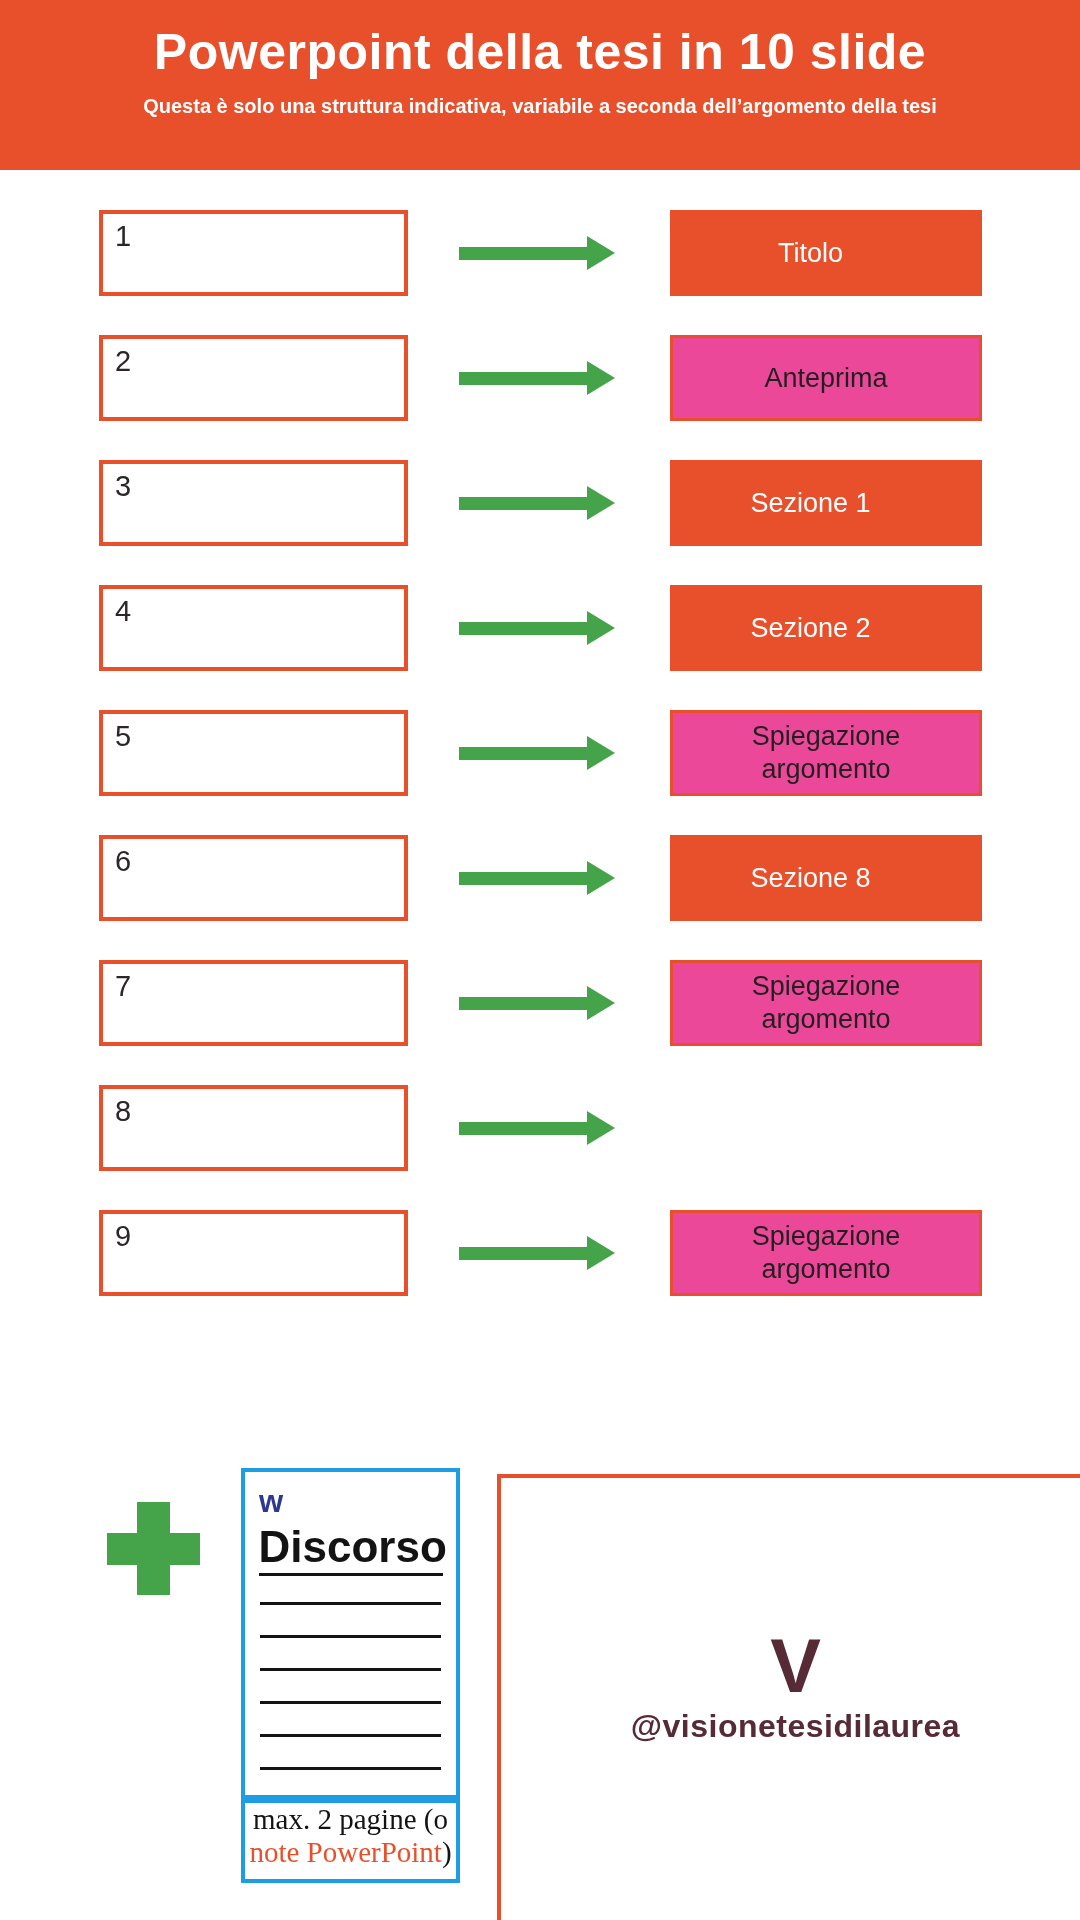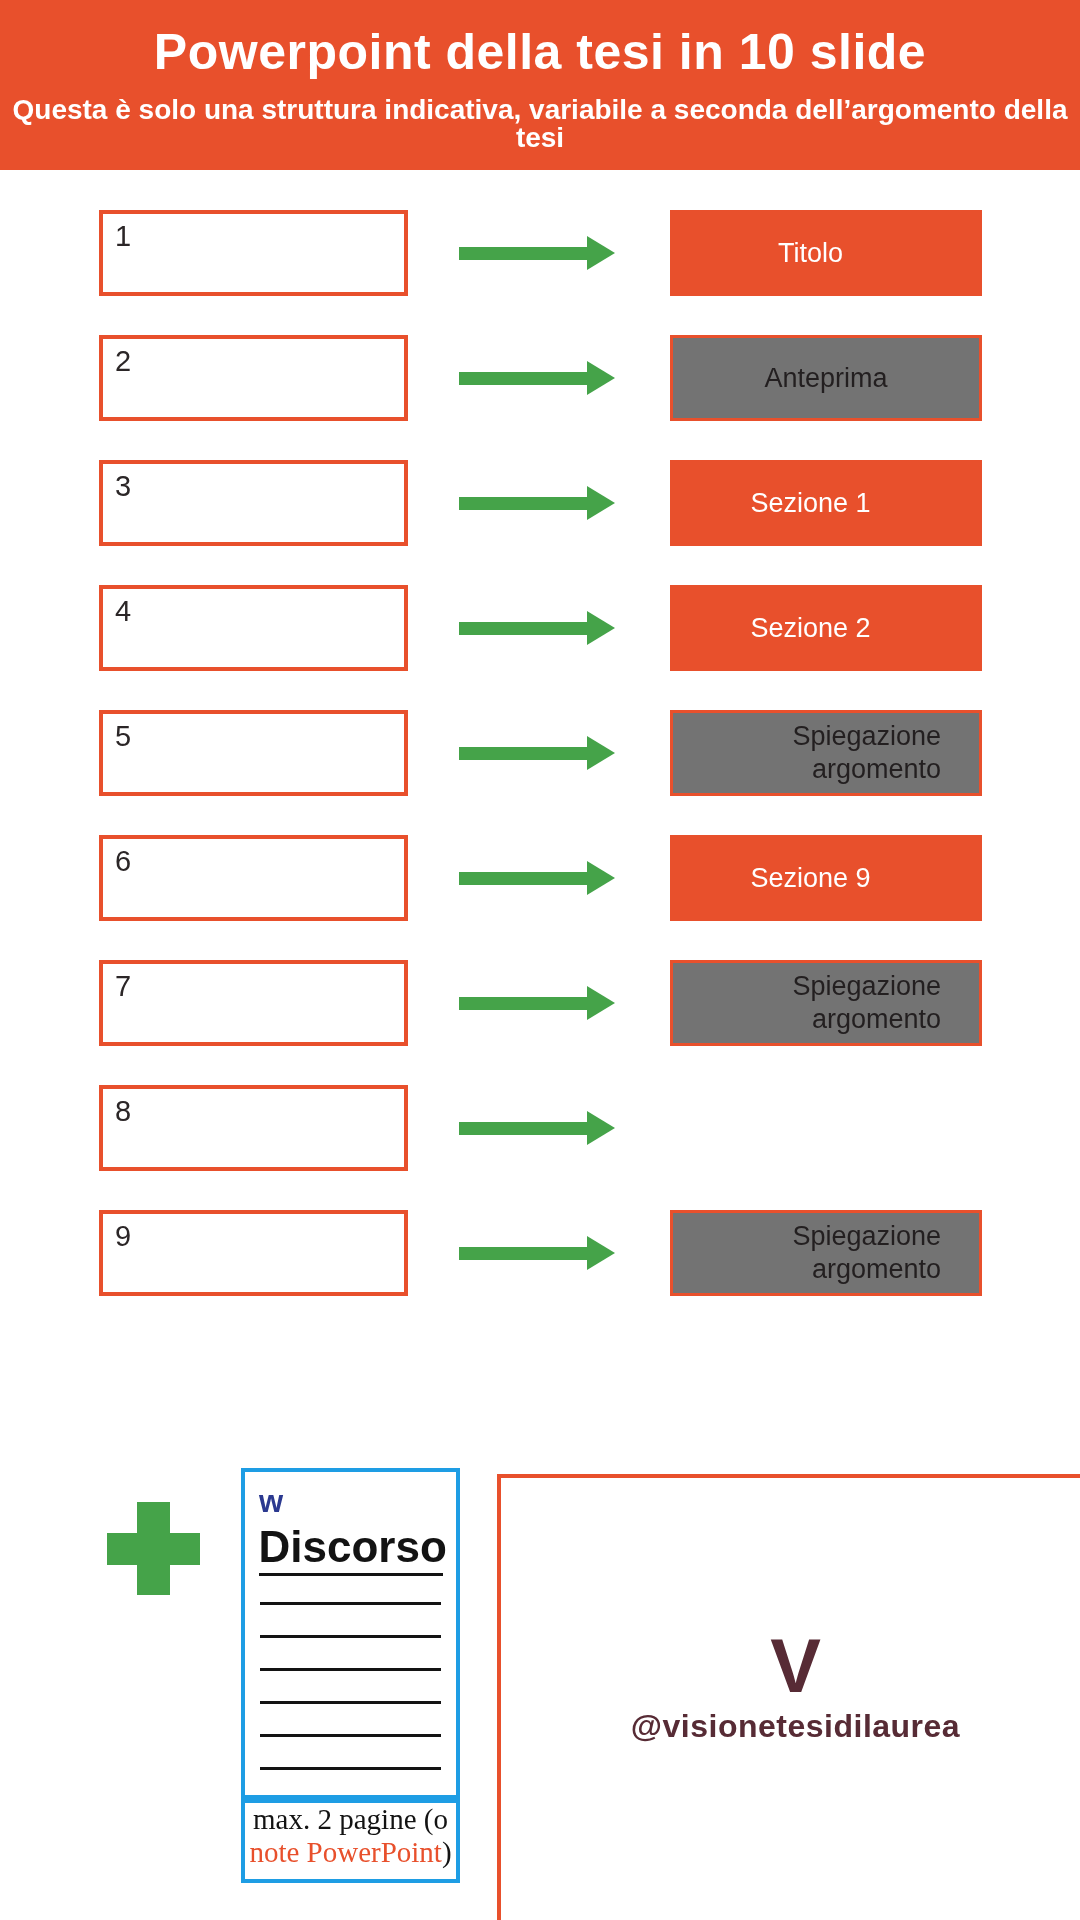--- a/index.html
+++ b/index.html
@@ -27,21 +27,21 @@
     margin: 0;
     padding-top: 27px;
     font-size: 50px;
     font-weight: bold;
     letter-spacing: 0.5px;
     line-height: 1;
   }
   .header p {
     margin: 0;
     padding-top: 19px;
-    font-size: 28px;
+    font-size: 20px;
     font-weight: bold;
     line-height: 1;
   }
 
   
   .rows {
     position: absolute;
     left: 0; top: 210px;
     width: 100%;
   }
@@ -84,23 +84,22 @@
     line-height: 1.22;
     padding: 0 38px;
   }
   .label-box.filled {
     background: var(--orange, #E8502C);
     color: #ffffff;
     padding-left: 7px;
   }
   .label-box.outline {
     border: 3px solid var(--orange, #E8502C);
-    background: #737373;
+    background: #ec4899;
     color: #231F20;
-    text-align: right;
   }
 
   
   .plus {
     position: absolute;
     left: 107px; top: 1502px;
     width: 93px; height: 93px;
   }
   .plus::before {
     content: "";
@@ -270,21 +269,21 @@
 
     <div class="row">
       <div class="num-box">
         <span class="num">6</span>
       </div>
       <svg class="arrow" viewBox="0 0 156 40" xmlns="http://www.w3.org/2000/svg">
         <rect class="shape" x="0" y="14" width="128" height="13"></rect>
         <polygon class="shape" points="128,3 156,20 128,37"></polygon>
       </svg>
       <div class="label-box filled">
-        <span class="label">Sezione 9</span>
+        <span class="label">Sezione 8</span>
       </div>
     </div>
 
     <div class="row">
       <div class="num-box">
         <span class="num">7</span>
       </div>
       <svg class="arrow" viewBox="0 0 156 40" xmlns="http://www.w3.org/2000/svg">
         <rect class="shape" x="0" y="14" width="128" height="13"></rect>
         <polygon class="shape" points="128,3 156,20 128,37"></polygon>

